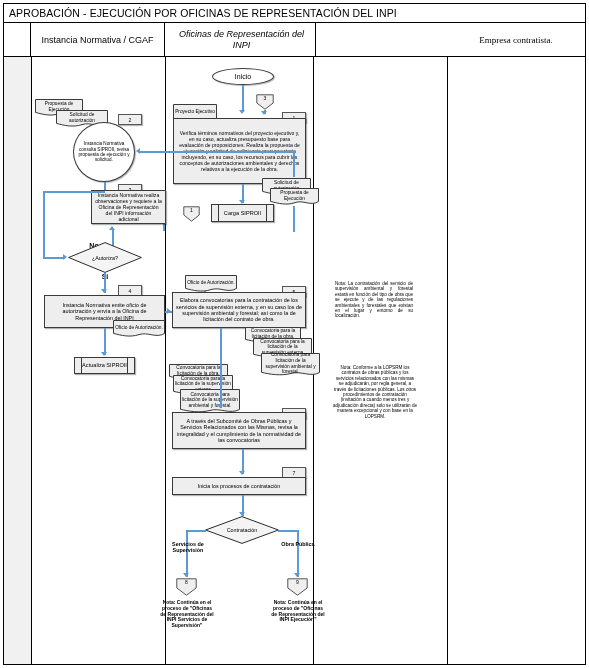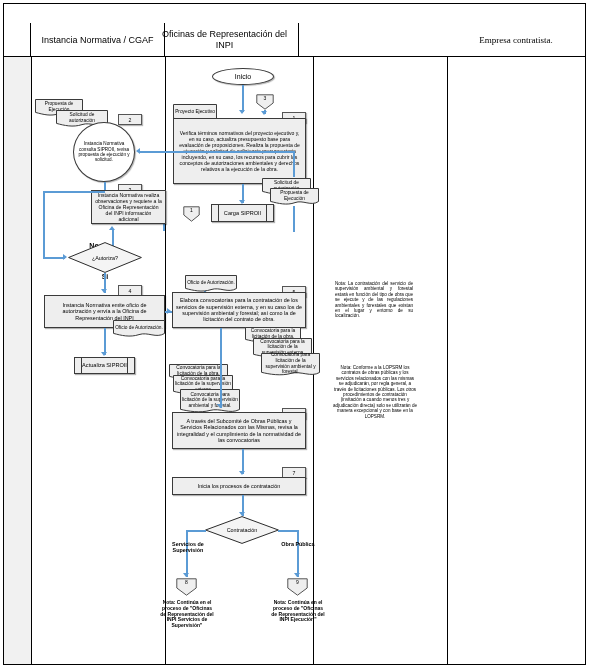--- a/index.html
+++ b/index.html
@@ -62,24 +62,25 @@
   .arw.right{border-top:3.2px solid transparent;border-bottom:3.2px solid transparent;border-left:4.4px solid #5b9bd5;}
   .arw.left{border-top:3.2px solid transparent;border-bottom:3.2px solid transparent;border-right:4.4px solid #5b9bd5;}
   svg{display:block;overflow:visible;}
 </style>
 </head>
 <body>
 
 <div id="page">
 
   <div class="frame"></div>
+  <div class="title-bar">APROBACIÓN - EJECUCIÓN POR OFICINAS DE REPRESENTACIÓN DEL INPI</div>
   <div class="hdr-row">
     <div class="hdr-cell" style="left:0px;width:28px;"></div>
     <div class="hdr-cell" style="left:28px;width:134px;">Instancia Normativa / CGAF</div>
-    <div class="hdr-cell" style="left:148px;width:148px;">Oficinas de Representación del INPI</div>
+    <div class="hdr-cell" style="left:165px;width:148px;font-style:italic;">Oficinas de Representación del INPI</div>
     <div class="hdr-cell" style="left:444px;width:138px;border-right:none;font-family:Liberation Serif, serif;">Empresa contratista.</div>
   </div>
 
   <div class="gutter"></div>
   <div class="vline" style="left:31px;"></div>
   <div class="vline" style="left:165px;"></div>
   <div class="vline" style="left:313px;"></div>
   <div class="vline" style="left:447px;"></div>
 
   <div class="shp term" style="left:212px;top:68px;width:62px;height:17px;">Inicio</div>

